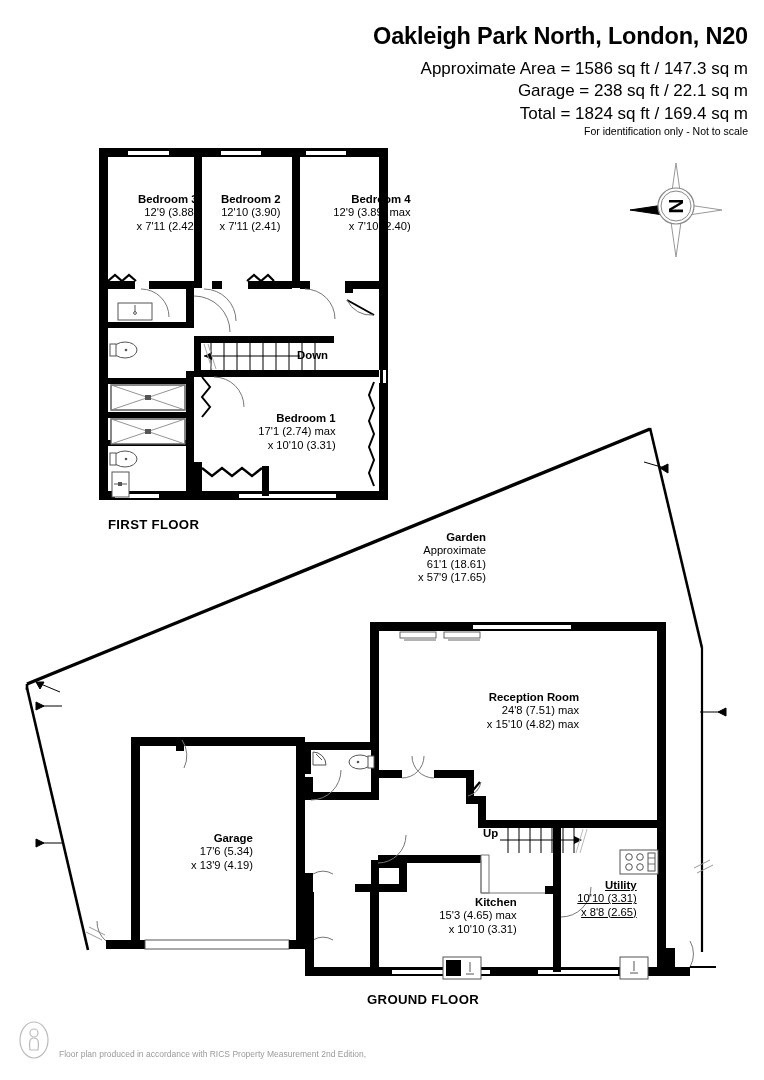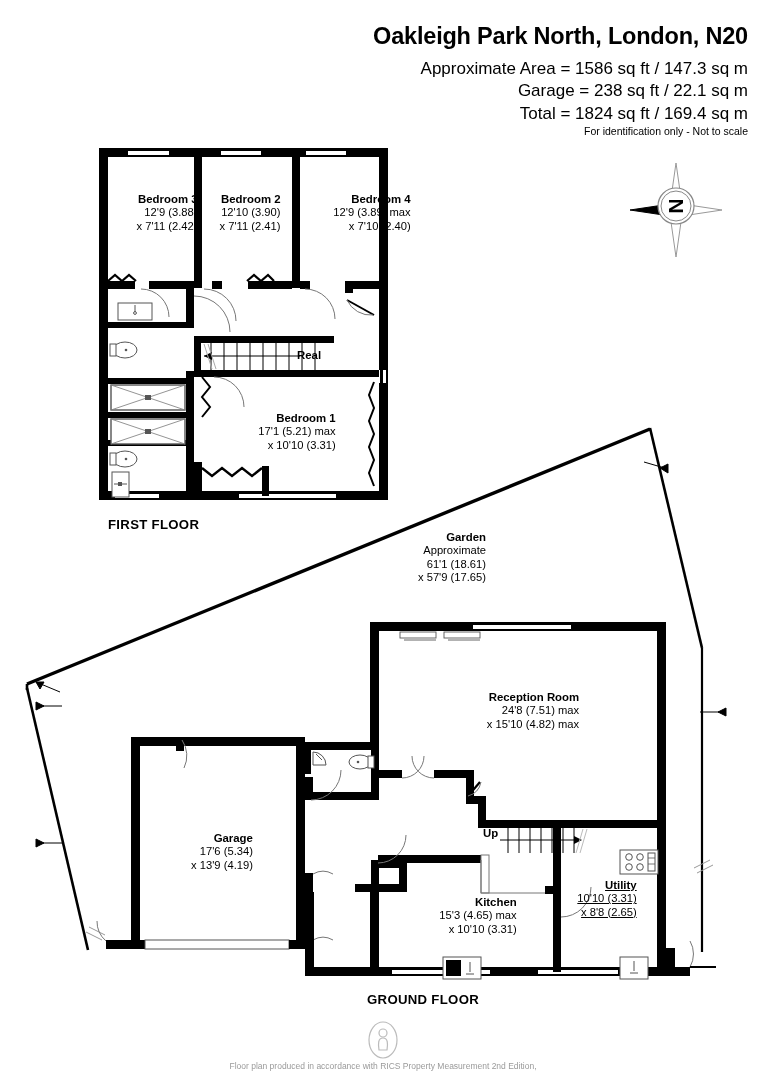--- a/index.html
+++ b/index.html
@@ -81,22 +81,22 @@
     font-weight: bold;
   }
 
   
   #footer {
     position: absolute;
     left: 18px;
     top: 1018px;
     width: 730px;
     display: flex;
-    align-items: center;
-    flex-direction: column;
+    align-items: flex-end;
+    gap: 9px;
   }
   #footer-logo { flex: 0 0 auto; margin-top: 2px; }
   #footer-text {
     font-size: 8.5px;
     line-height: 1.45;
     color: #9a9a9a;
   }
   #footer-text .fl { display: block; white-space: nowrap; }
   .copy-note { margin-left: 16px; }
   .ref-note { margin-left: 14px; }
@@ -476,21 +476,21 @@
 </div>
 
 <div class="room-label" style="left:345px; top:193px;margin-left:27px;">
   <span class="rm-name">Bedroom 4</span>
   <span class="rm-dim">12'9 (3.89) max</span>
   <span class="rm-dim">x 7'10 (2.40)</span>
 </div>
 
 <div class="room-label" style="left:297px; top:412px;">
   <span class="rm-name">Bedroom 1</span>
-  <span class="rm-dim">17'1 (5.21) max</span>
+  <span class="rm-dim">17'1 (2.74) max</span>
   <span class="rm-dim">x 10'10 (3.31)</span>
 </div>
 
 <div class="room-label" style="left:452px; top:531px;">
   <span class="rm-name">Garden</span>
   <span class="rm-dim">Approximate</span>
   <span class="rm-dim">61'1 (18.61)</span>
   <span class="rm-dim">x 57'9 (17.65)</span>
 </div>
 
@@ -511,21 +511,21 @@
   <span class="rm-dim">15'3 (4.65) max</span>
   <span class="rm-dim">x 10'10 (3.31)</span>
 </div>
 
 <div class="room-label" style="left:607px; top:879px;text-decoration:underline;">
   <span class="rm-name">Utility</span>
   <span class="rm-dim">10'10 (3.31)</span>
   <span class="rm-dim">x 8'8 (2.65)</span>
 </div>
 
-<div class="dir-label" style="left:297px; top:349px;">Real</div>
+<div class="dir-label" style="left:297px; top:349px;">Down</div>
 <div class="dir-label" style="left:483px; top:827px;">Up</div>
 
 <div class="floor-label" style="left:99px; top:517px;padding-left:9px;">FIRST FLOOR</div>
 <div class="floor-label" style="left:367px; top:992px;">GROUND FLOOR</div>
 
 <div id="footer">
   <svg id="footer-logo" width="32" height="40" viewBox="0 0 32 40">
     <ellipse cx="16" cy="20" rx="14" ry="18" fill="none" stroke="#bbbbbb" stroke-width="1.2"></ellipse>
     <circle cx="16" cy="13" r="4" fill="none" stroke="#bbbbbb" stroke-width="1.2"></circle>
     <path d="M 16 18 C 11 18 11 24 12 30 L 20 30 C 21 24 21 18 16 18 Z" fill="none" stroke="#bbbbbb" stroke-width="1.2"></path>

